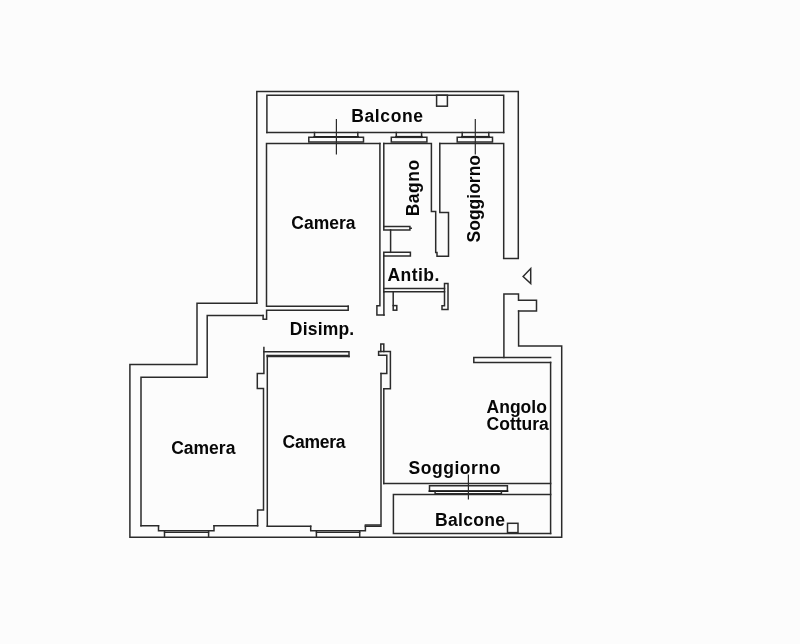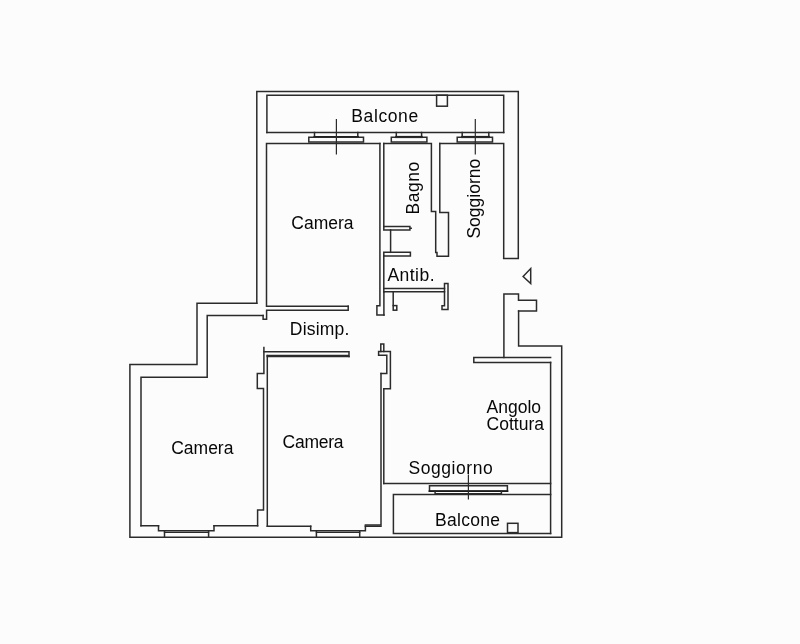--- a/index.html
+++ b/index.html
@@ -1,16 +1,16 @@
 <!DOCTYPE html>
 <html><head>
 <meta charset="utf-8">
 <style>
   html,body{margin:0;padding:0;background:#ffffff;}
-  .page{position:relative;width:800px;height:644px;background:#fcfcfc;overflow:hidden;transform:translateZ(0);}
+  .page{position:relative;width:800px;height:644px;background:#fcfcfc;overflow:hidden;transform:translateZ(0);font-weight:bold;}
   svg{position:absolute;left:0;top:0;transform:translateZ(0);will-change:transform;}
   text{font-family:"Liberation Sans",sans-serif;font-size:17.5px;fill:#070707;}
 </style>
 </head>
 <body>
 <div class="page">
 <svg width="800" height="644" viewBox="0 0 800 644">
 <g fill="none" stroke="#2b2b2b" stroke-width="1.5" stroke-linecap="square">
 
 <path d="M256.8,303.3 L256.8,91.5 L518.3,91.5 L518.3,258.5 L503.7,258.5"></path>

